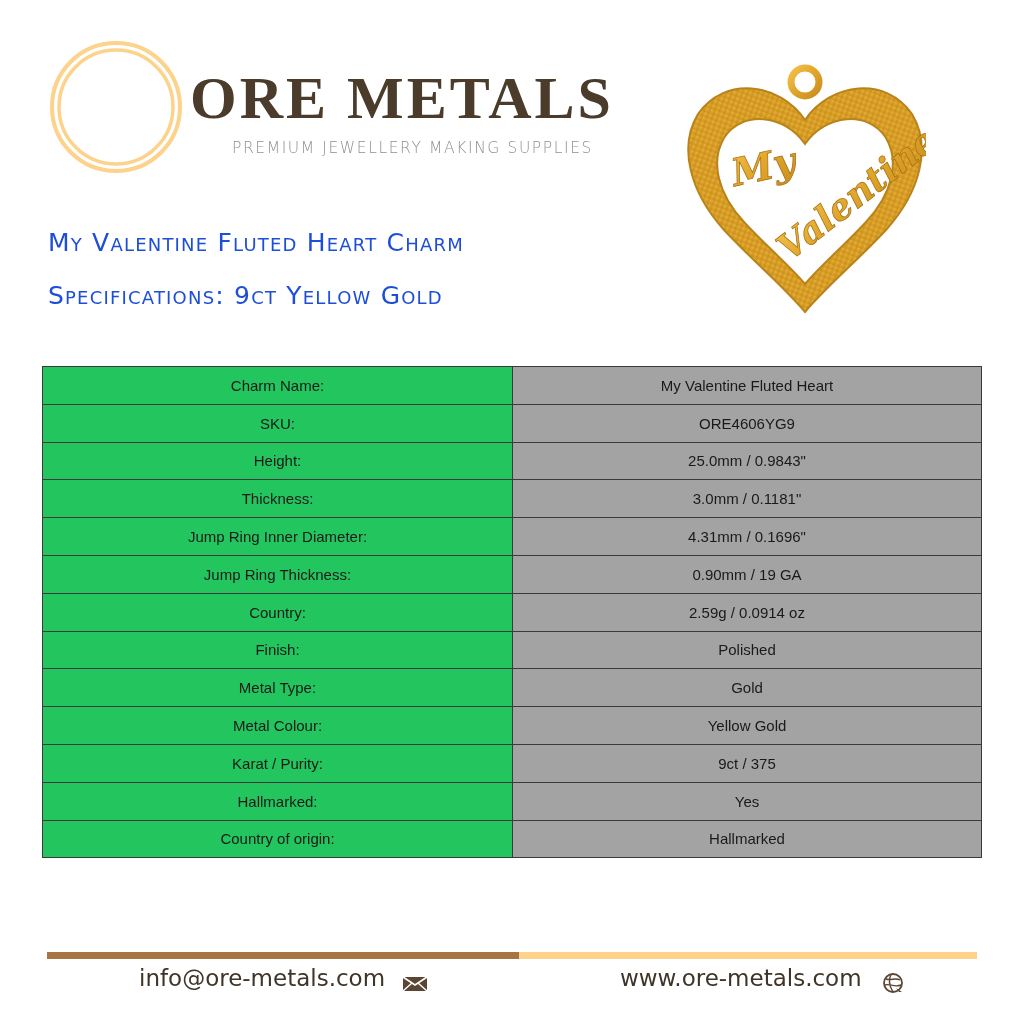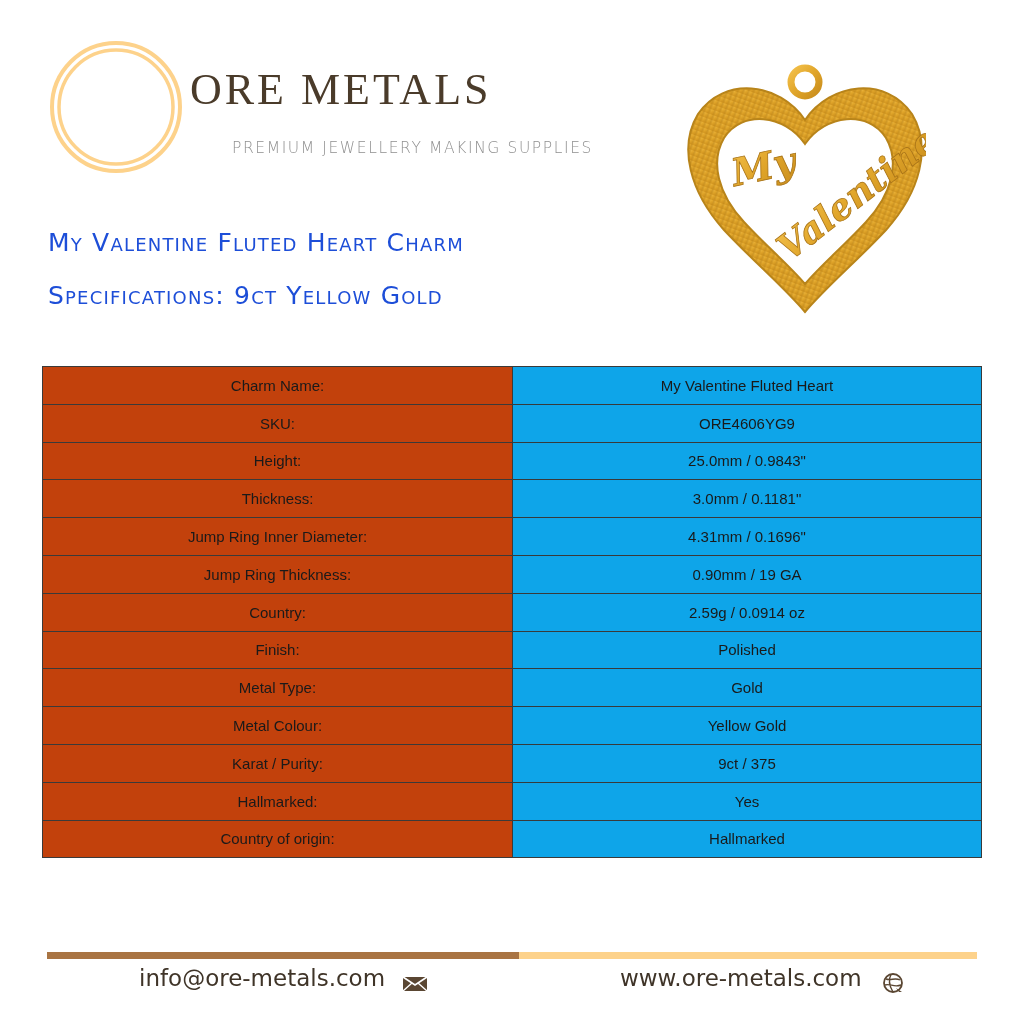--- a/index.html
+++ b/index.html
@@ -1,27 +1,27 @@
 <!DOCTYPE html>
 <html><head>
 <meta charset="utf-8">
 <style>
   html,body{margin:0;padding:0;background:#ffffff;}
   body{width:1024px;height:1024px;position:relative;overflow:hidden;font-family:"Liberation Sans",sans-serif;}
   .logo-ring{position:absolute;left:49px;top:40px;width:134px;height:134px;}
-  .brand-name{position:absolute;left:190px;top:68px;font-family:"Liberation Serif","DejaVu Serif",serif;font-size:44px;letter-spacing:3px;color:#4a3b2a;line-height:1;white-space:nowrap;font-weight:normal;}
+  .brand-name{position:absolute;left:190px;top:68px;font-family:"Liberation Serif","DejaVu Serif",serif;font-size:60px;letter-spacing:3px;color:#4a3b2a;line-height:1;white-space:nowrap;font-weight:bold;}
   .brand-tagline{position:absolute;left:232px;top:139px;font-family:"DejaVu Sans",sans-serif;font-size:15.5px;letter-spacing:1.6px;color:#8f8f8f;white-space:nowrap;font-weight:300;text-align:center;}
   .title{position:absolute;left:48px;font-family:"DejaVu Sans",sans-serif;font-variant:small-caps;font-size:25px;color:#1d4ed8;letter-spacing:1.2px;white-space:nowrap;line-height:1;}
   .title1{top:230px;}
   .title2{top:283px;}
   .product-img{position:absolute;left:684px;top:62px;width:242px;height:262px;}
   table.spec{position:absolute;left:42px;top:366px;width:940px;border-collapse:collapse;font-family:"Liberation Sans",sans-serif;font-size:15px;color:#1a1a1a;}
   table.spec td{border:1.5px solid #3a3a3a;height:36.8px;padding:0;text-align:center;vertical-align:middle;}
-  table.spec td.k{background:#c2410c;width:469px;}
-  table.spec td.v{background:#0ea5e9;}
+  table.spec td.k{background:#22c55e;width:469px;}
+  table.spec td.v{background:#a3a3a3;}
   .bar-dark{position:absolute;left:47px;top:952px;width:472px;height:7px;background:#a97443;}
   .bar-light{position:absolute;left:519px;top:952px;width:458px;height:7px;background:#fdd28b;}
   .footer-email{position:absolute;left:139px;top:965px;font-family:"DejaVu Sans",sans-serif;font-size:23px;color:#3f3428;white-space:nowrap;}
   .footer-web{position:absolute;left:620px;top:965px;font-family:"DejaVu Sans",sans-serif;font-size:23px;color:#3f3428;white-space:nowrap;}
   .icon-mail{position:absolute;left:402px;top:975px;width:26px;height:18px;}
   .icon-globe{position:absolute;left:881px;top:971px;width:24px;height:24px;}
 </style>
 </head>
 <body>
 

